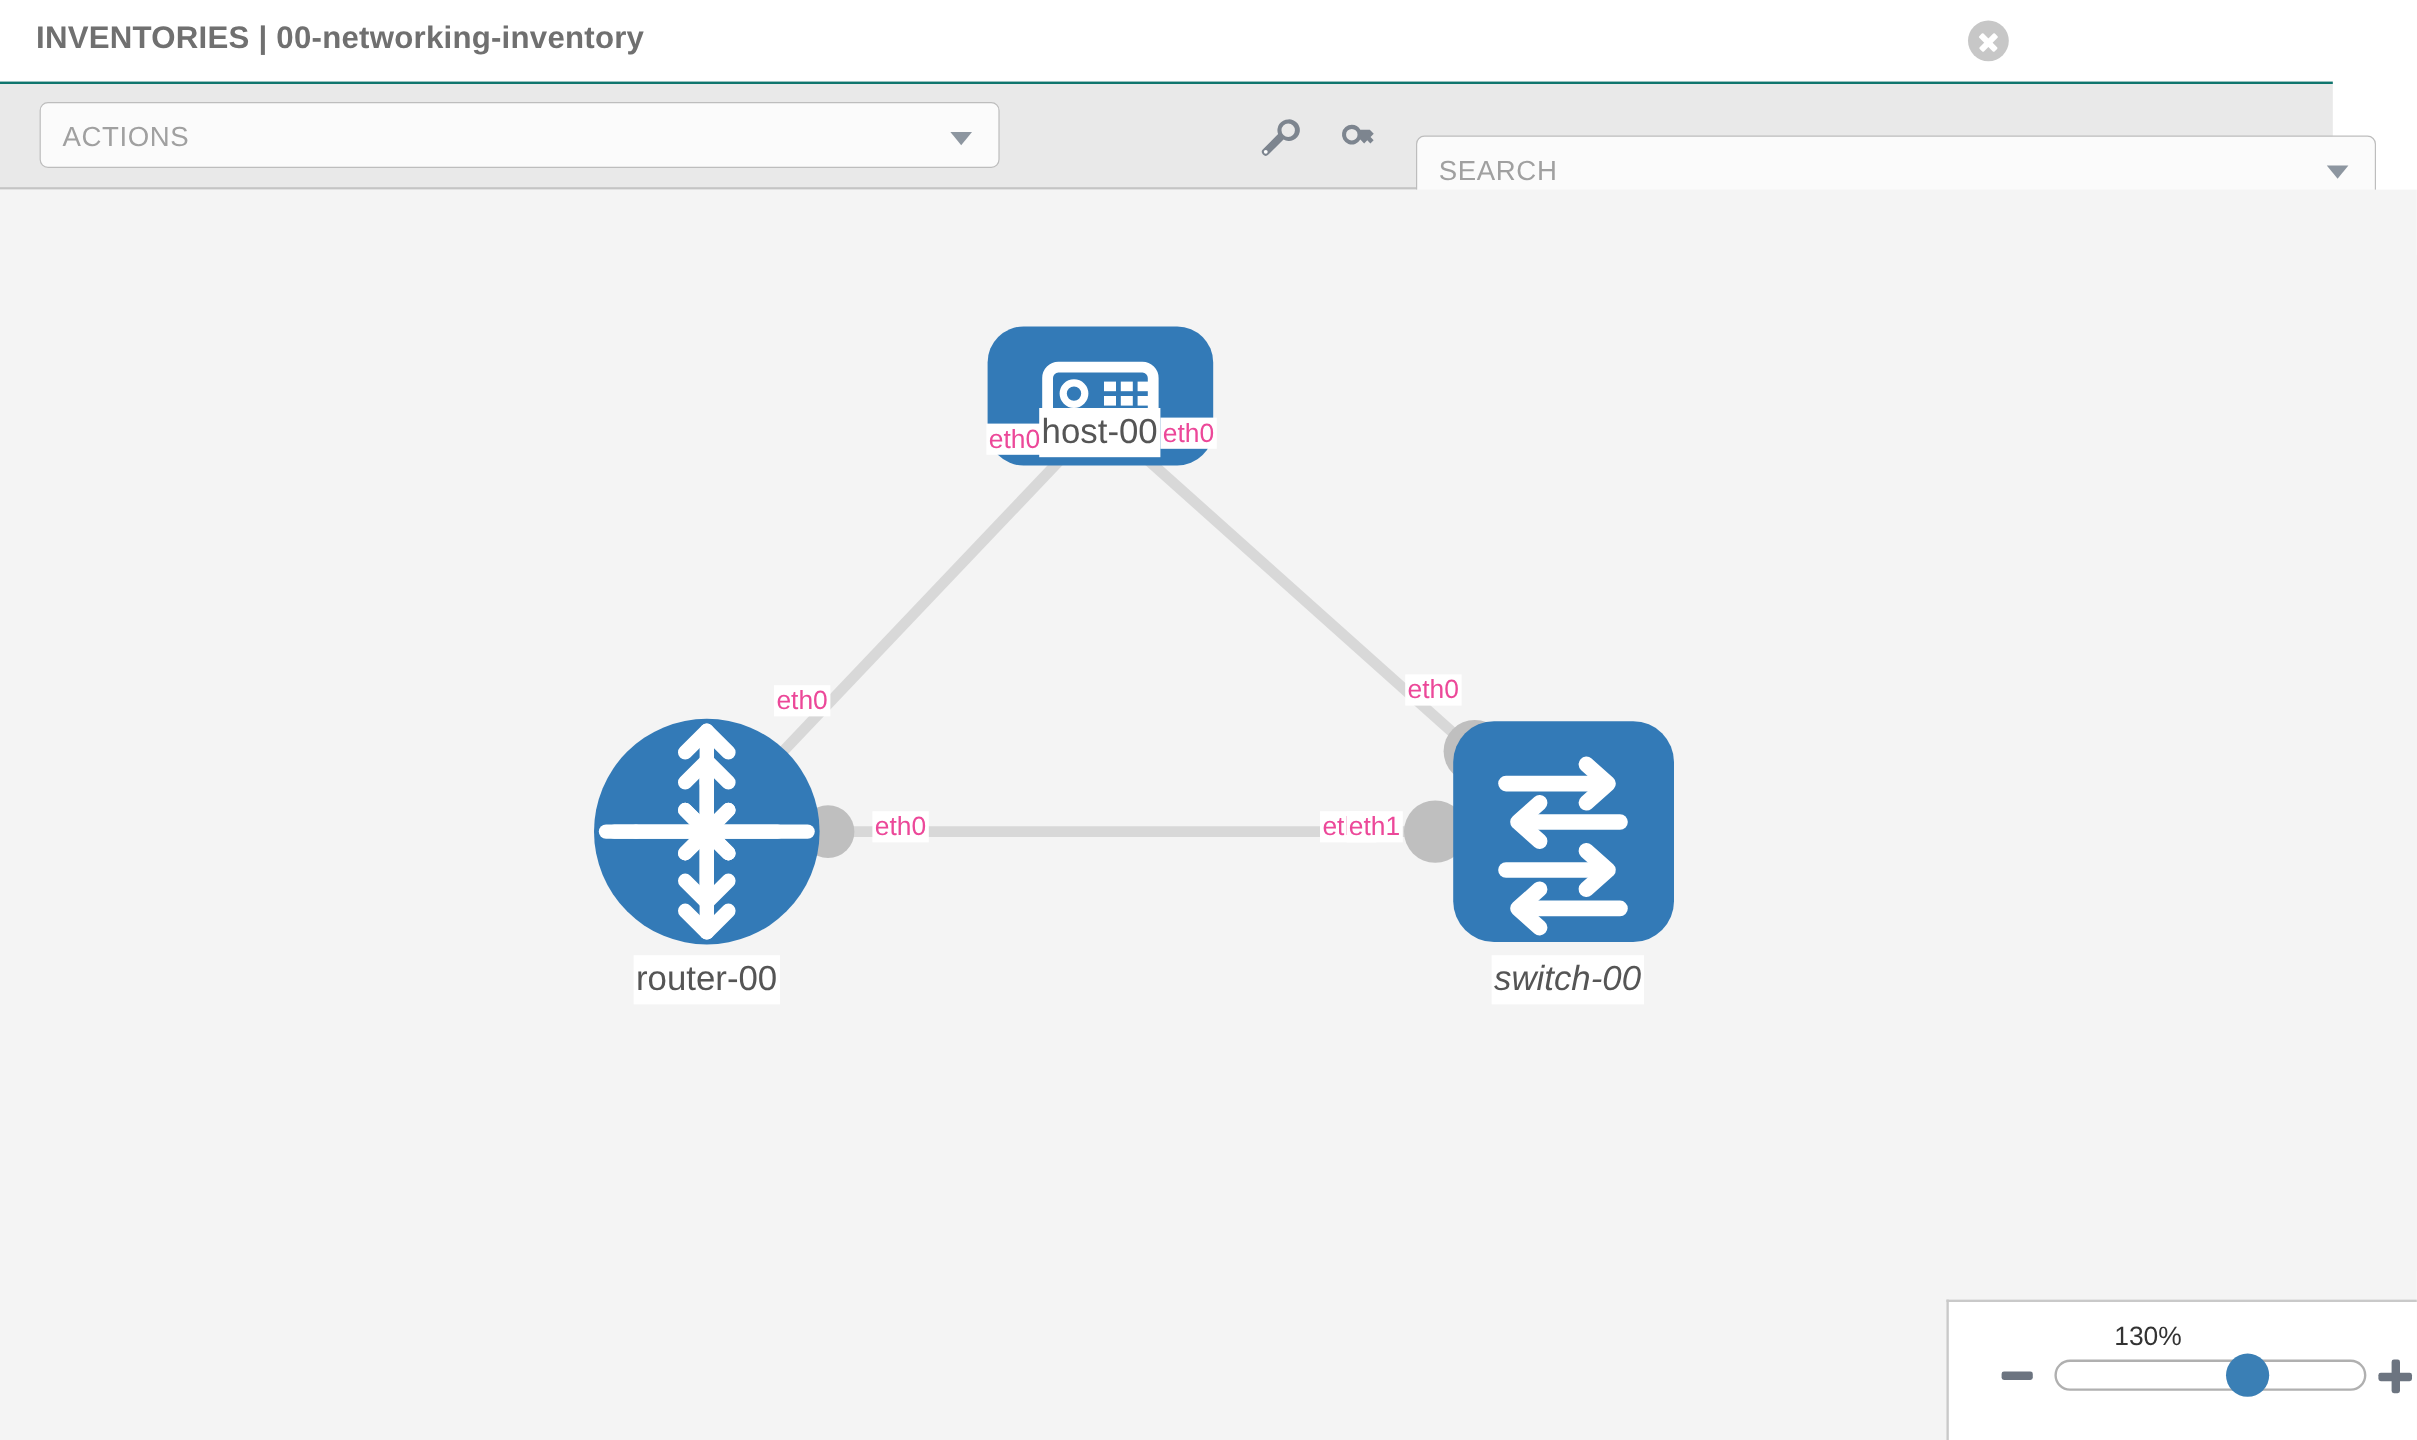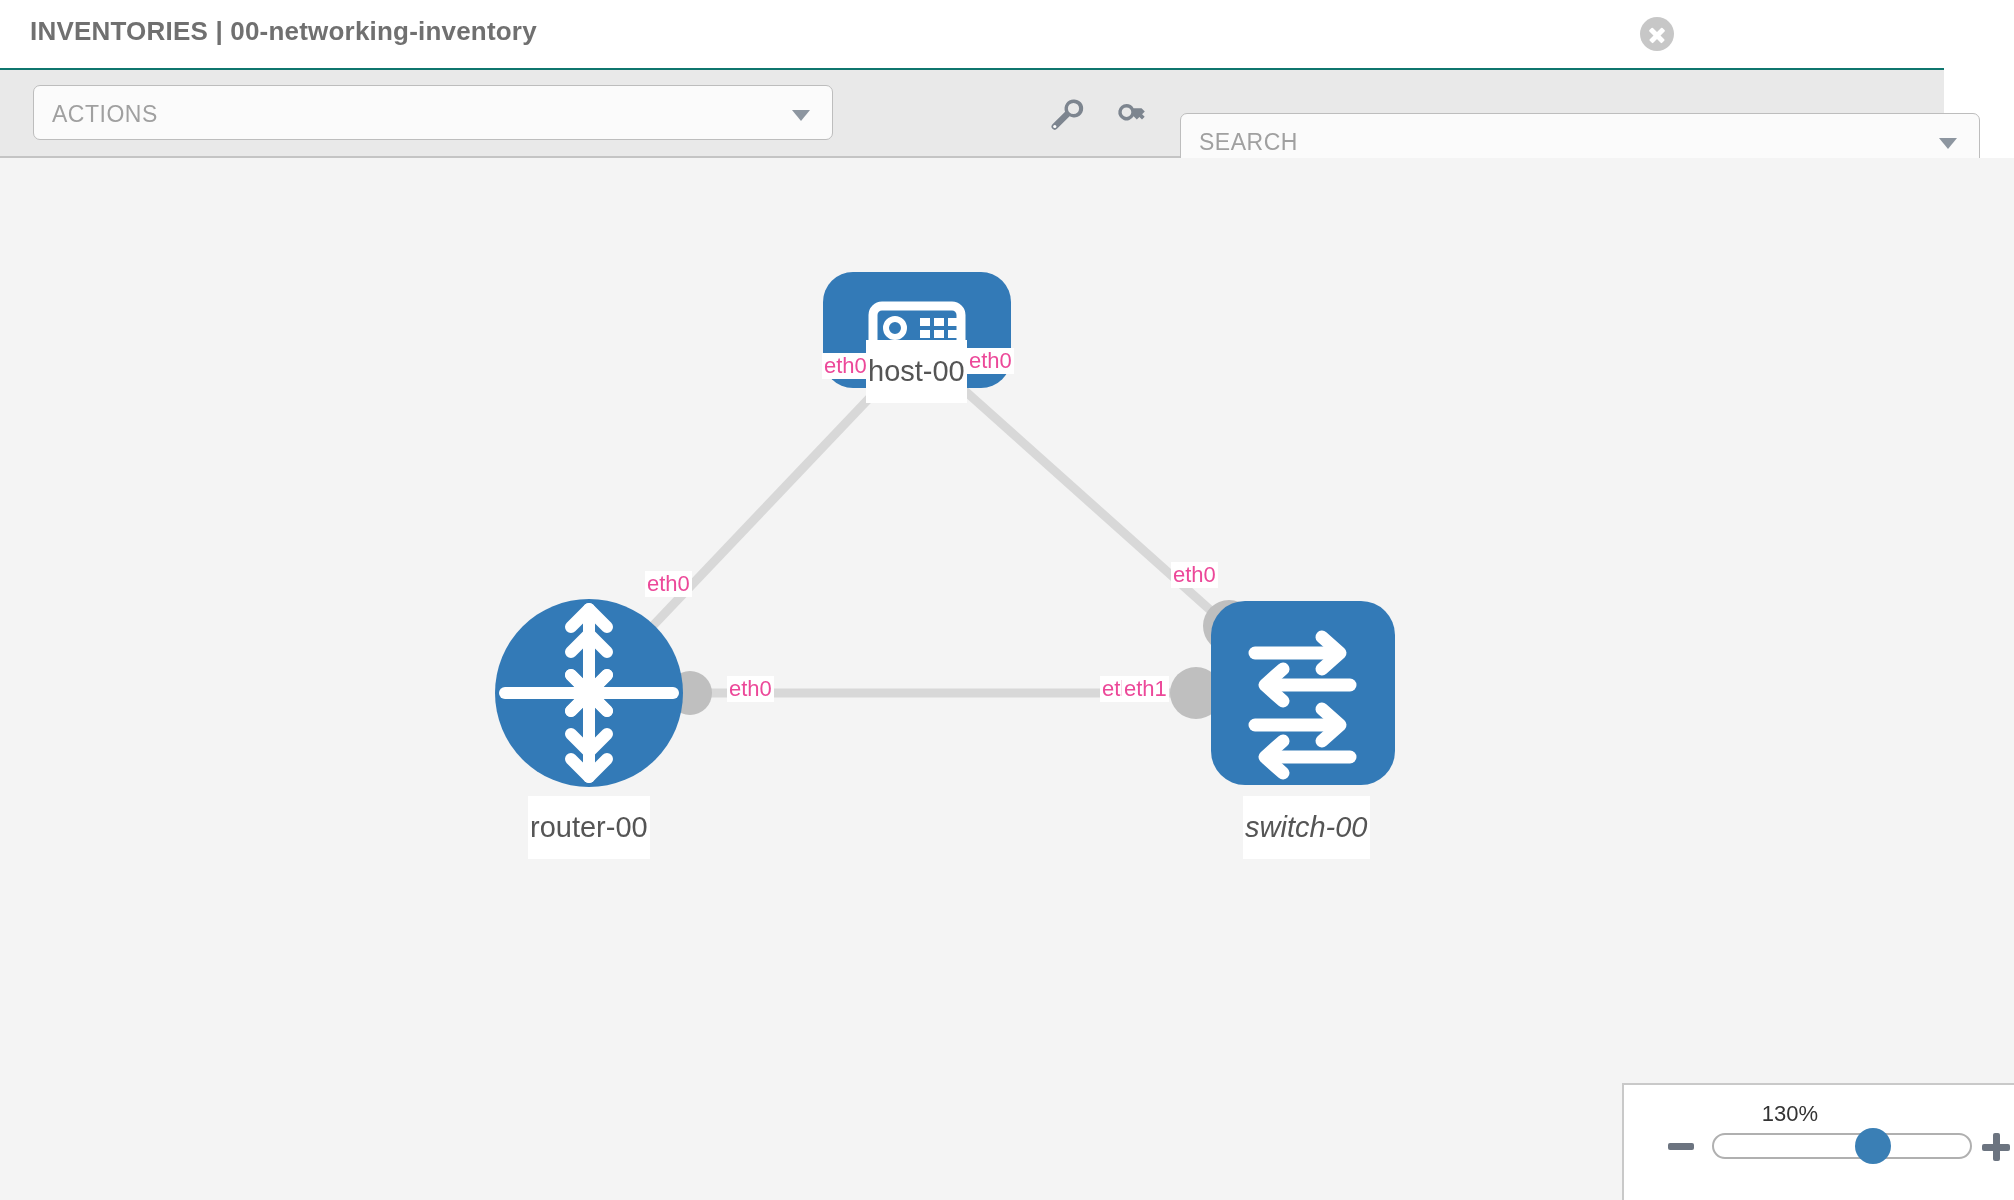--- a/index.html
+++ b/index.html
@@ -130,21 +130,21 @@
     height: 1042px;
   }
 
   
   .node-label {
     position: absolute;
     font-size: 29px;
     color: #555555;
     background: #ffffff;
     white-space: nowrap;
-    padding: 15px 2px;
+    padding: 4px 2px;
   }
   .link-label {
     position: absolute;
     font-size: 22px;
     color: #ec4899;
     background: #ffffff;
     white-space: nowrap;
     padding: 0 2px;
   }
 

